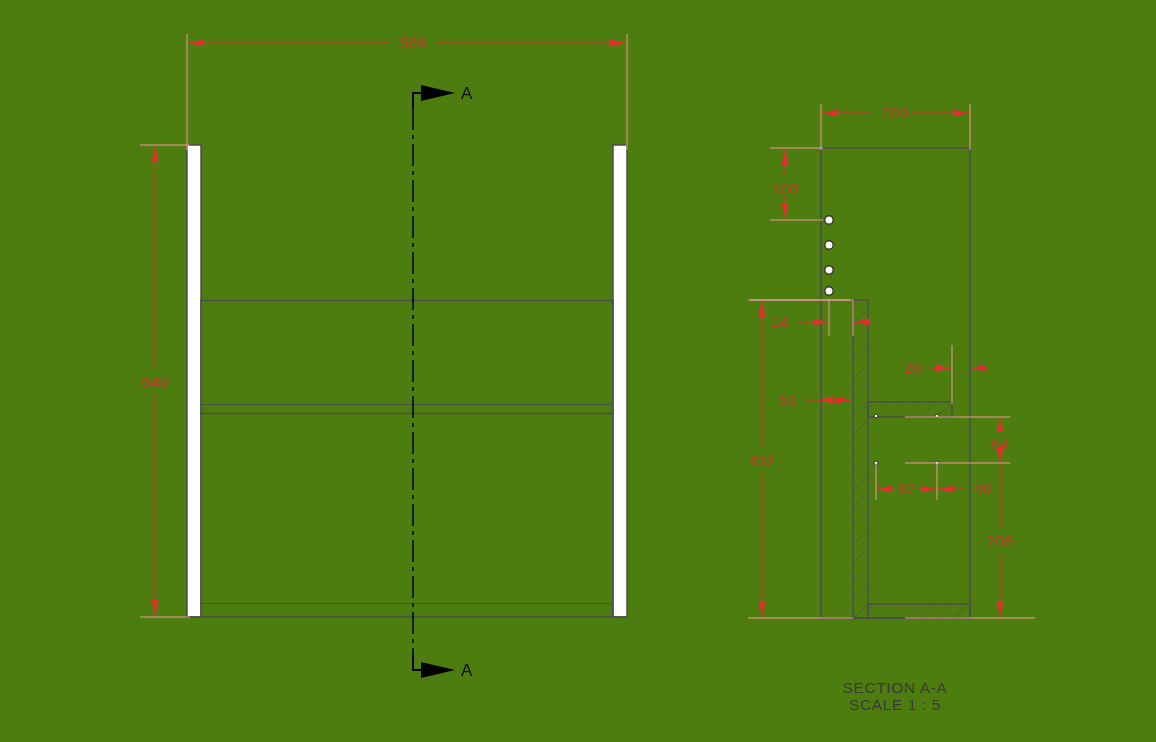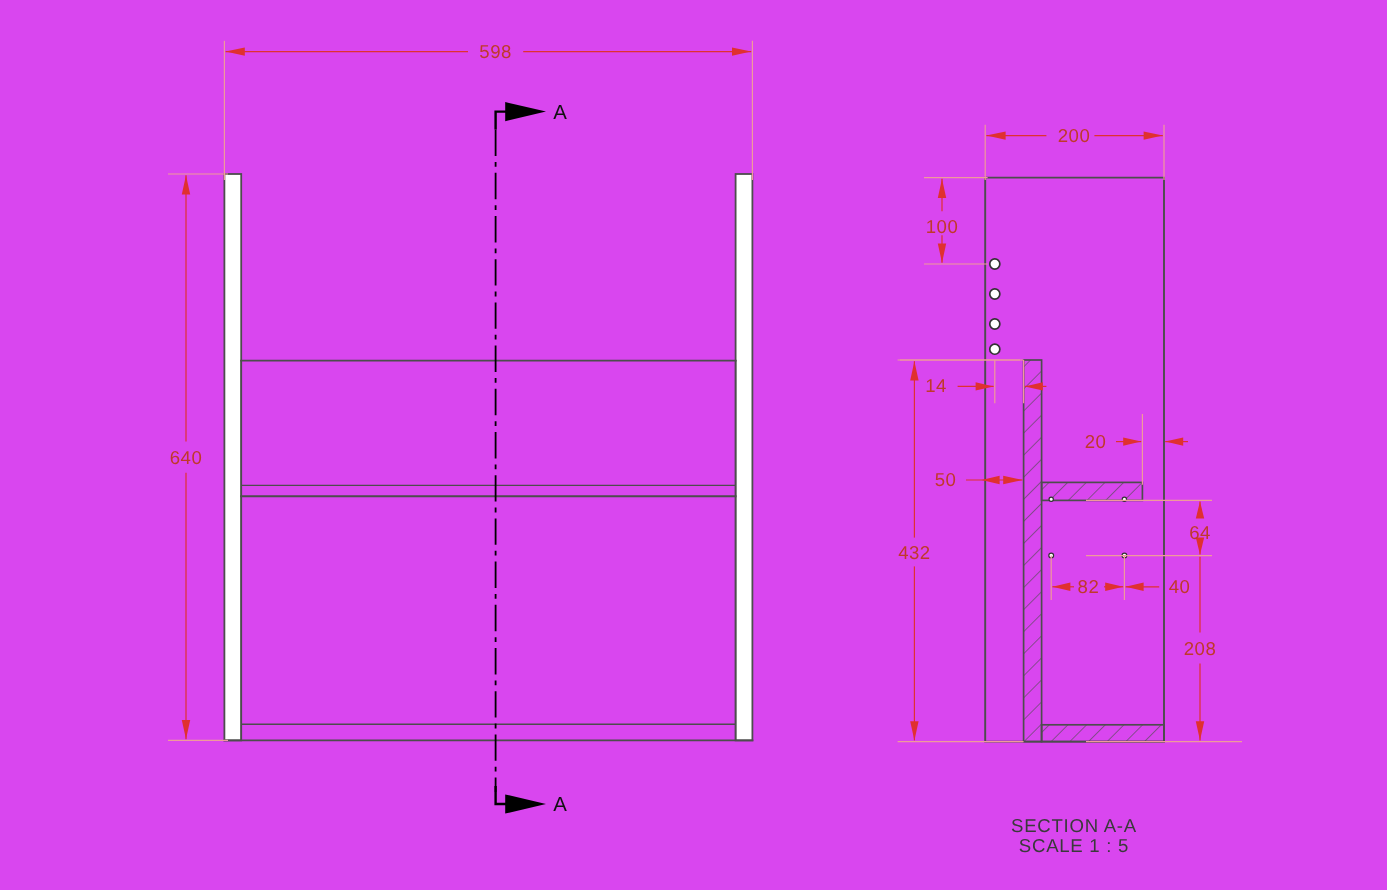--- a/index.html
+++ b/index.html
@@ -10,21 +10,21 @@
   body {
     width: 1156px;
     height: 742px;
     font-family: "Liberation Sans", sans-serif;
     overflow: hidden;
   }
   #drawing-sheet {
     position: relative;
     width: 1156px;
     height: 742px;
-    background: #d946ef;
+    background: #4d7c0f;
   }
   svg.cad {
     position: absolute;
     top: 0;
     left: 0;
     width: 1156px;
     height: 742px;
   }
   .obj-line {
     stroke: #4d4d4d;

